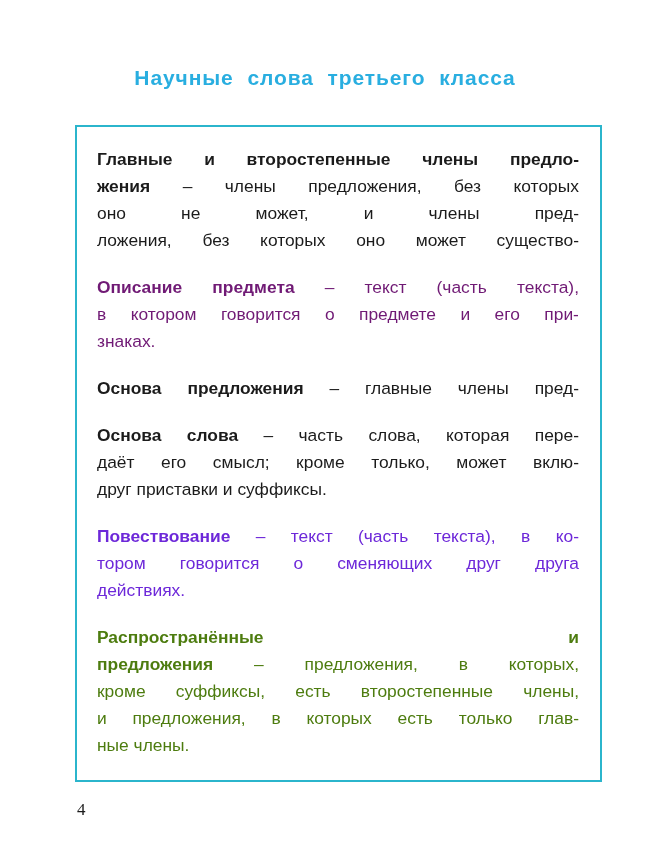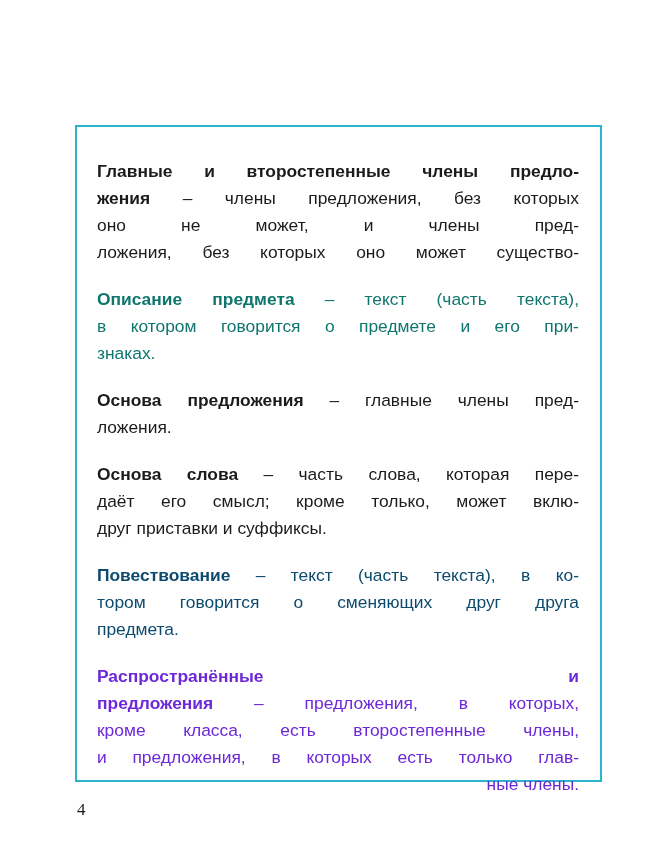--- a/index.html
+++ b/index.html
@@ -41,21 +41,21 @@
   
   .term-box {
     position: absolute;
     left: 75px;
     top: 125px;
     width: 527px;
     height: 657px;
     box-sizing: border-box;
     border: 2px solid #2bb5cc;
     background: #ffffff;
-    padding: 31px 21px 0 20px;
+    padding: 19px 21px 0 20px;
   }
 
   .terms {
     display: block;
   }
 
   .term-entry {
     margin: 0 0 20px 0;
     color: #1b1b1b;
     font-size: 17.4px;
@@ -90,20 +90,21 @@
     font-family: "Liberation Serif", "DejaVu Serif", serif;
     font-size: 17px;
     color: #1b1b1b;
   }
 </style>
 </head>
 <body style="background: rgb(255, 255, 255);">
 
 <div class="page">
 
+  <div class="page-title" style="color: rgb(41, 174, 224);">Научные слова третьего класса</div>
 
   <div class="term-box" style="border-color: rgb(43, 181, 204);">
     <div class="terms">
         <div class="term-entry" style="color: rgb(27, 27, 27);">
           <span class="term-line justify">
             <span class="w b">Главные</span>
             <span class="w b">и</span>
             <span class="w b">второстепенные</span>
             <span class="w b">члены</span>
             <span class="w b">предло-</span>
@@ -126,21 +127,21 @@
           </span>
           <span class="term-line justify">
             <span class="w">ложения,</span>
             <span class="w">без</span>
             <span class="w">которых</span>
             <span class="w">оно</span>
             <span class="w">может</span>
             <span class="w">существо-</span>
           </span>
         </div>
-        <div class="term-entry" style="color: #0f766e;">
+        <div class="term-entry" style="color: #701a75;">
           <span class="term-line justify">
             <span class="w b">Описание</span>
             <span class="w b">предмета</span>
             <span class="w">–</span>
             <span class="w">текст</span>
             <span class="w">(часть</span>
             <span class="w">текста),</span>
           </span>
           <span class="term-line justify">
             <span class="w">в</span>
@@ -156,21 +157,20 @@
         </div>
         <div class="term-entry" style="color: rgb(27, 27, 27);">
           <span class="term-line justify">
             <span class="w b">Основа</span>
             <span class="w b">предложения</span>
             <span class="w">–</span>
             <span class="w">главные</span>
             <span class="w">члены</span>
             <span class="w">пред-</span>
           </span>
-          <span class="term-line"><span class="w">ложения.</span></span>
         </div>
         <div class="term-entry" style="color: rgb(27, 27, 27);">
           <span class="term-line justify">
             <span class="w b">Основа</span>
             <span class="w b">слова</span>
             <span class="w">–</span>
             <span class="w">часть</span>
             <span class="w">слова,</span>
             <span class="w">которая</span>
             <span class="w">пере-</span>
@@ -179,55 +179,55 @@
             <span class="w">даёт</span>
             <span class="w">его</span>
             <span class="w">смысл;</span>
             <span class="w">кроме</span>
             <span class="w">только,</span>
             <span class="w">может</span>
             <span class="w">вклю-</span>
           </span>
           <span class="term-line"><span class="w">друг</span><span class="w"> приставки</span><span class="w"> и</span><span class="w"> суффиксы.</span></span>
         </div>
-        <div class="term-entry" style="color: #0c4a6e;">
+        <div class="term-entry" style="color: #6d28d9;">
           <span class="term-line justify">
             <span class="w b">Повествование</span>
             <span class="w">–</span>
             <span class="w">текст</span>
             <span class="w">(часть</span>
             <span class="w">текста),</span>
             <span class="w">в</span>
             <span class="w">ко-</span>
           </span>
           <span class="term-line justify">
             <span class="w">тором</span>
             <span class="w">говорится</span>
             <span class="w">о</span>
             <span class="w">сменяющих</span>
             <span class="w">друг</span>
             <span class="w">друга</span>
           </span>
-          <span class="term-line"><span class="w">предмета.</span></span>
-        </div>
-        <div class="term-entry" style="color: #6d28d9; text-align: right;">
+          <span class="term-line"><span class="w">действиях.</span></span>
+        </div>
+        <div class="term-entry" style="color: #4d7c0f;">
           <span class="term-line justify">
             <span class="w b">Распространённые</span>
             <span class="w b">и</span>
           </span>
           <span class="term-line justify">
             <span class="w b">предложения</span>
             <span class="w">–</span>
             <span class="w">предложения,</span>
             <span class="w">в</span>
             <span class="w">которых,</span>
           </span>
           <span class="term-line justify">
             <span class="w">кроме</span>
-            <span class="w">класса,</span>
+            <span class="w">суффиксы,</span>
             <span class="w">есть</span>
             <span class="w">второстепенные</span>
             <span class="w">члены,</span>
           </span>
           <span class="term-line justify">
             <span class="w">и</span>
             <span class="w">предложения,</span>
             <span class="w">в</span>
             <span class="w">которых</span>
             <span class="w">есть</span>

